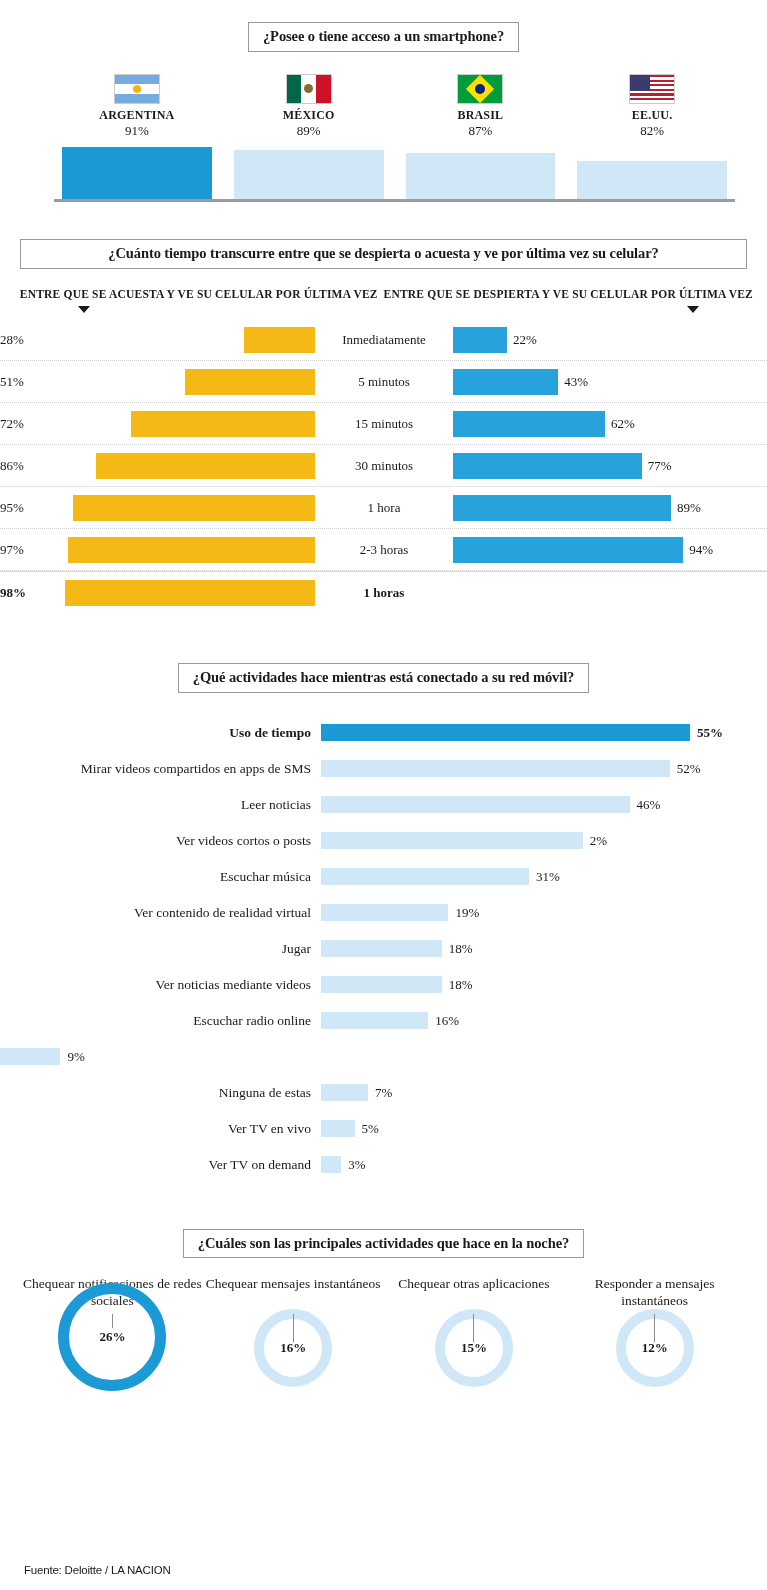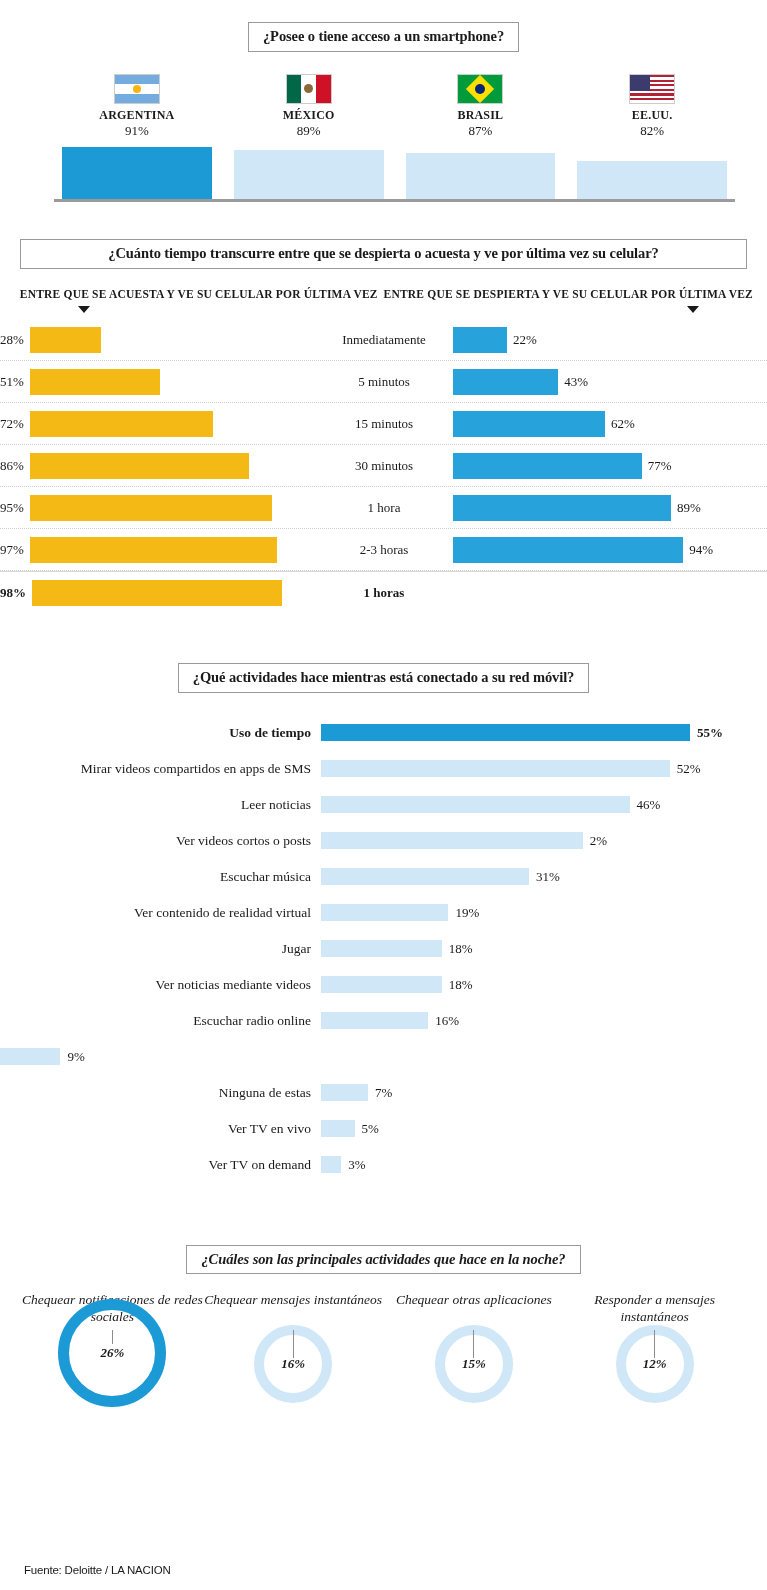--- a/index.html
+++ b/index.html
@@ -163,21 +163,21 @@
     border-top: 1px solid #d8d8d8;
   }
   .time-row.last .tl-val,
   .time-row.last .tr-val,
   .time-row.last .t-label { font-weight: bold; }
 
   .time-left {
     width: 315px;
     display: flex;
     align-items: center;
-    justify-content: flex-start;
+    justify-content: space-between;
   }
   .tl-val { font-size: 13px; margin-right: 6px; white-space: nowrap; }
   .tl-bar { height: 26px; }
 
   .t-label {
     width: 138px;
     text-align: center;
     font-size: 13px;
     white-space: nowrap;
   }
@@ -206,21 +206,21 @@
     font-size: 13.5px;
     white-space: nowrap;
     box-sizing: border-box;
   }
   .act-row.top .act-label { font-weight: bold; }
   .act-row.top .act-val { font-weight: bold; }
   .act-bar { height: 17px; }
   .act-val { font-size: 13px; margin-left: 7px; white-space: nowrap; }
 
   
-  #sec-night { margin-top: 62px; font-style: italic; }
+  #sec-night { margin-top: 46px; }
 
   .donut-row {
     display: flex;
     margin-top: 18px;
     padding: 0 22px;
   }
   .donut-col {
     width: 25%;
     text-align: center;
     position: relative;

